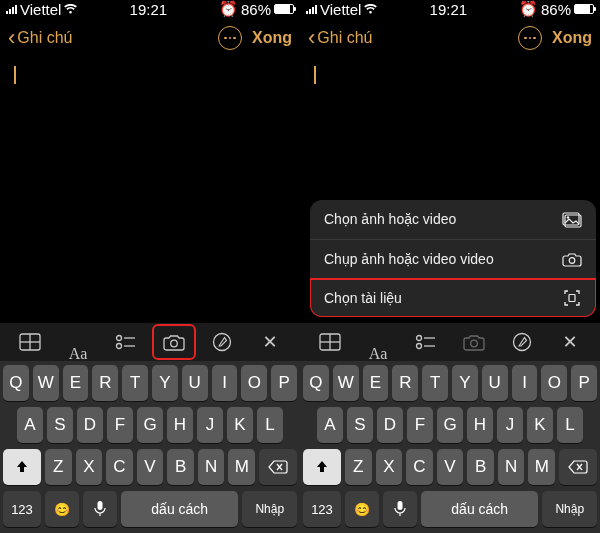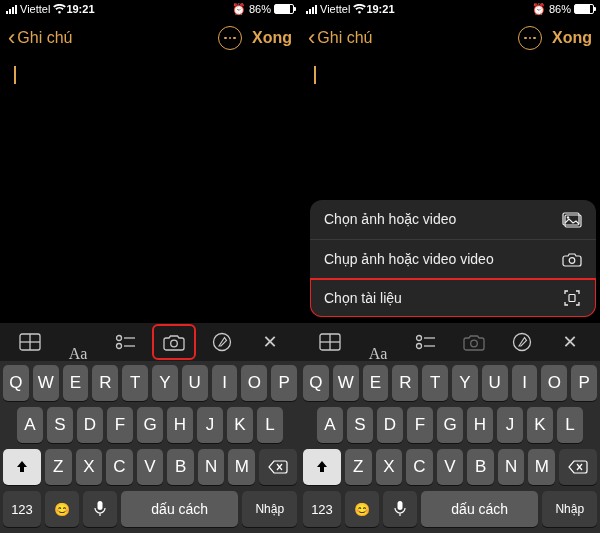--- a/index.html
+++ b/index.html
@@ -19,25 +19,25 @@
       color: #fff;
       display: flex;
       flex-direction: column;
     }
     
     .status {
       display: flex;
       align-items: center;
       height: 18px;
       padding: 0 6px;
-      font-size: 11px;
+      font-size: 15px;
       color: #fff;
     }
     .status .left, .status .right { display: flex; align-items: center; gap: 3px; }
-    .status .center { flex: 1; text-align: left; font-weight: 700; }
+    .status .center { flex: 1; text-align: center; font-weight: 400; }
     .bars { display: inline-flex; align-items: flex-end; gap: 1px; }
     .bars span { display: inline-block; width: 2px; background: #fff; }
     .bars span:nth-child(1){height:3px}.bars span:nth-child(2){height:5px}
     .bars span:nth-child(3){height:7px}.bars span:nth-child(4){height:9px}
     .battery {
       display: inline-block; width: 20px; height: 10px;
       border: 1px solid #fff; border-radius: 2px; position: relative;
     }
     .battery::after {
       content:""; position:absolute; right:-3px; top:2px; width:2px; height:4px;

